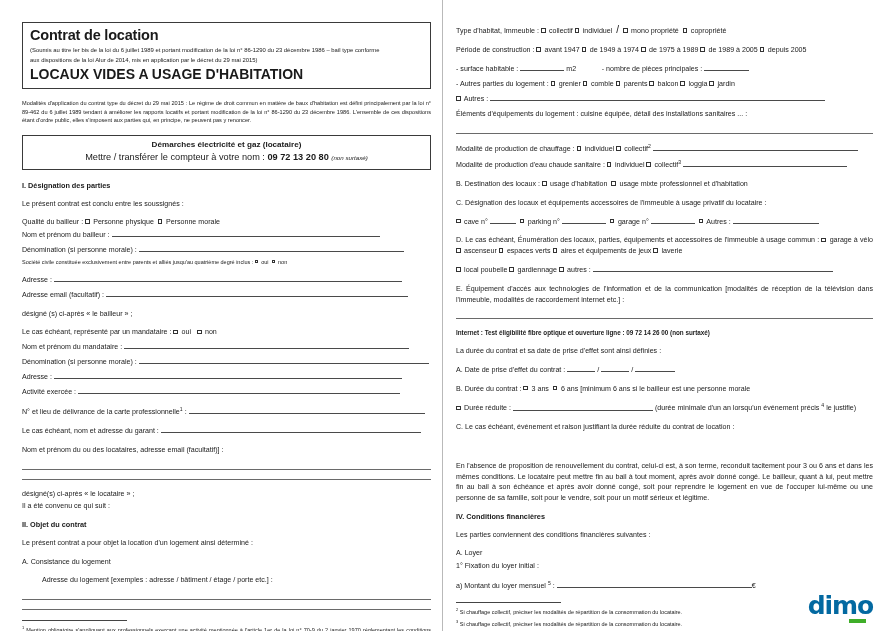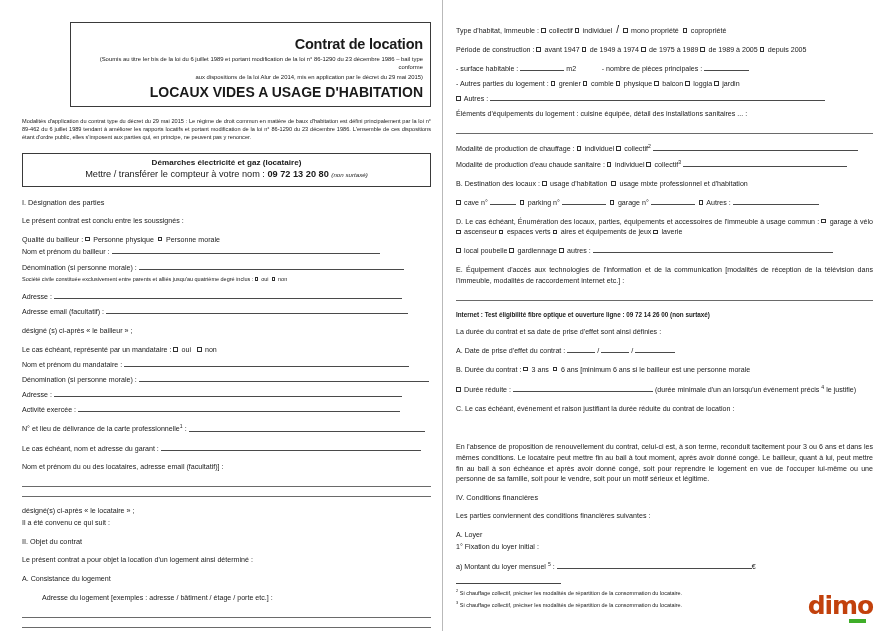--- a/index.html
+++ b/index.html
@@ -38,35 +38,34 @@
   }
 
   
   .t { font-size: 7.1px; line-height: 1.52; margin: 0 0 4.2px 0; }
   .t.tight { margin-bottom: 1.5px; }
   .t.gap  { margin-bottom: 8px; }
   .t.gap2 { margin-bottom: 28px; }
   .b { font-weight: normal; }
   .sec {
     font-size: 7.3px;
-    font-weight: normal;
+    font-weight: bold;
     margin: 0 0 7px 0;
     line-height: 1.5;
   }
   .tiny { font-size: 5.5px; line-height: 1.5; margin: 0 0 3px 0; }
   .just { text-align: justify; }
 
   
   .box {
     border: 1px solid #3a3a3a;
     box-sizing: border-box;
-    padding: 13px 7px 5px 7px;
-    text-align: right;
+    padding: 4px 7px 5px 7px;
+    text-align: left;
     margin-bottom: 10px;
-    margin-left: 48px;
   }
   .box-title {
     font-size: 14.5px;
     font-weight: bold;
     letter-spacing: -0.2px;
     margin: 0 0 2px 0;
     line-height: 1.15;
   }
   .box-sub {
     font-size: 5.9px;
@@ -125,21 +124,21 @@
   .logo {
     position: absolute;
     right: 12px;
     bottom: 8px;
     text-align: left;
   }
   .logo-word {
     font-family: "DejaVu Sans", sans-serif;
     font-size: 25px;
     font-weight: bold;
-    color: #c2410c;
+    color: #0369a1;
     letter-spacing: -1.1px;
     line-height: 0.9;
     display: block;
   }
   .logo-bar {
     display: block;
     width: 17px;
     height: 4.5px;
     background: #3fae29;
     margin-left: 41px;
@@ -228,33 +227,34 @@
   </div>
 
   <div class="page page-right">
 
     <p class="t gap" style="margin-top:4px;"><span>Type d'habitat, Immeuble : </span><span class="cb"></span> <span>collectif</span> <span class="cb"></span> <span>individuel</span> &nbsp;<span style="font-size:10px;">/</span> &nbsp;<span class="cb"></span> <span>mono propriété</span> &nbsp;<span class="cb"></span> <span>copropriété</span></p>
 
     <p class="t gap"><span>Période de construction : </span><span class="cb"></span> <span>avant 1947</span> <span class="cb"></span> <span>de 1949 à 1974</span> <span class="cb"></span> <span>de 1975 à 1989</span> <span class="cb"></span> <span>de 1989 à 2005</span> <span class="cb"></span> <span>depuis 2005</span></p>
 
     <p class="t"><span>- surface habitable : </span><span class="rule" style="width:44px;"></span> <span>m2</span> &nbsp;&nbsp;&nbsp;&nbsp;&nbsp;&nbsp;&nbsp;&nbsp;&nbsp;&nbsp;&nbsp;&nbsp;<span>- nombre de pièces principales : </span><span class="rule" style="width:45px;"></span></p>
 
-    <p class="t"><span>- Autres parties du logement : </span><span class="cb"></span> <span>grenier</span> <span class="cb"></span> <span>comble</span> <span class="cb"></span> <span>physique</span> <span class="cb"></span> <span>balcon</span> <span class="cb"></span> <span>loggia</span> <span class="cb"></span> <span>jardin</span></p>
+    <p class="t"><span>- Autres parties du logement : </span><span class="cb"></span> <span>grenier</span> <span class="cb"></span> <span>comble</span> <span class="cb"></span> <span>parents</span> <span class="cb"></span> <span>balcon</span> <span class="cb"></span> <span>loggia</span> <span class="cb"></span> <span>jardin</span></p>
 
     <p class="t"><span class="cb"></span> <span>Autres : </span><span class="rule" style="width:335px;"></span></p>
 
     <p class="t" style="margin-bottom:0;">Éléments d'équipements du logement : cuisine équipée, détail des installations sanitaires ... :</p>
     <div class="fullrule t2"></div>
 
     <p class="t" style="margin-top:8px;"><span>Modalité de production de chauffage : </span><span class="cb"></span> <span>individuel</span> <span class="cb"></span> <span>collectif</span><span class="sup">2</span> <span class="rule" style="width:205px;"></span></p>
 
     <p class="t gap"><span>Modalité de production d'eau chaude sanitaire : </span><span class="cb"></span> <span>individuel</span> <span class="cb"></span> <span>collectif</span><span class="sup">3</span> <span class="rule" style="width:164px;"></span></p>
 
     <p class="t gap"><span>B. Destination des locaux : </span><span class="cb"></span> <span>usage d'habitation</span> &nbsp;<span class="cb"></span> <span>usage mixte professionnel et d'habitation</span></p>
 
+    <p class="t gap">C. Désignation des locaux et équipements accessoires de l'immeuble à usage privatif du locataire :</p>
 
     <p class="t gap"><span class="cb"></span> <span>cave n°</span> <span class="rule" style="width:26px;"></span> &nbsp;<span class="cb"></span> <span>parking n°</span> <span class="rule" style="width:44px;"></span> &nbsp;<span class="cb"></span> <span>garage n°</span> <span class="rule" style="width:44px;"></span> &nbsp;<span class="cb"></span> <span>Autres  : </span><span class="rule" style="width:86px;"></span></p>
 
     <p class="t just gap"><span>D. Le cas échéant, Énumération des locaux, parties, équipements et accessoires de l'immeuble à usage commun : </span><span class="cb"></span> <span>garage à vélo</span> <span class="cb"></span> <span>ascenseur</span> <span class="cb"></span> <span>espaces verts</span> <span class="cb"></span> <span>aires et équipements de jeux</span> <span class="cb"></span> <span>laverie</span></p>
 
     <p class="t gap"><span class="cb"></span> <span>local poubelle</span> <span class="cb"></span> <span>gardiennage</span> <span class="cb"></span> <span>autres  : </span><span class="rule" style="width:240px;"></span></p>
 
     <p class="t just" style="margin-bottom:0;">E. Équipement d'accès aux technologies de l'information et de la communication [modalités de réception de la télévision dans l'immeuble, modalités de raccordement internet etc.] :</p>
     <div class="fullrule t2"></div>
 

